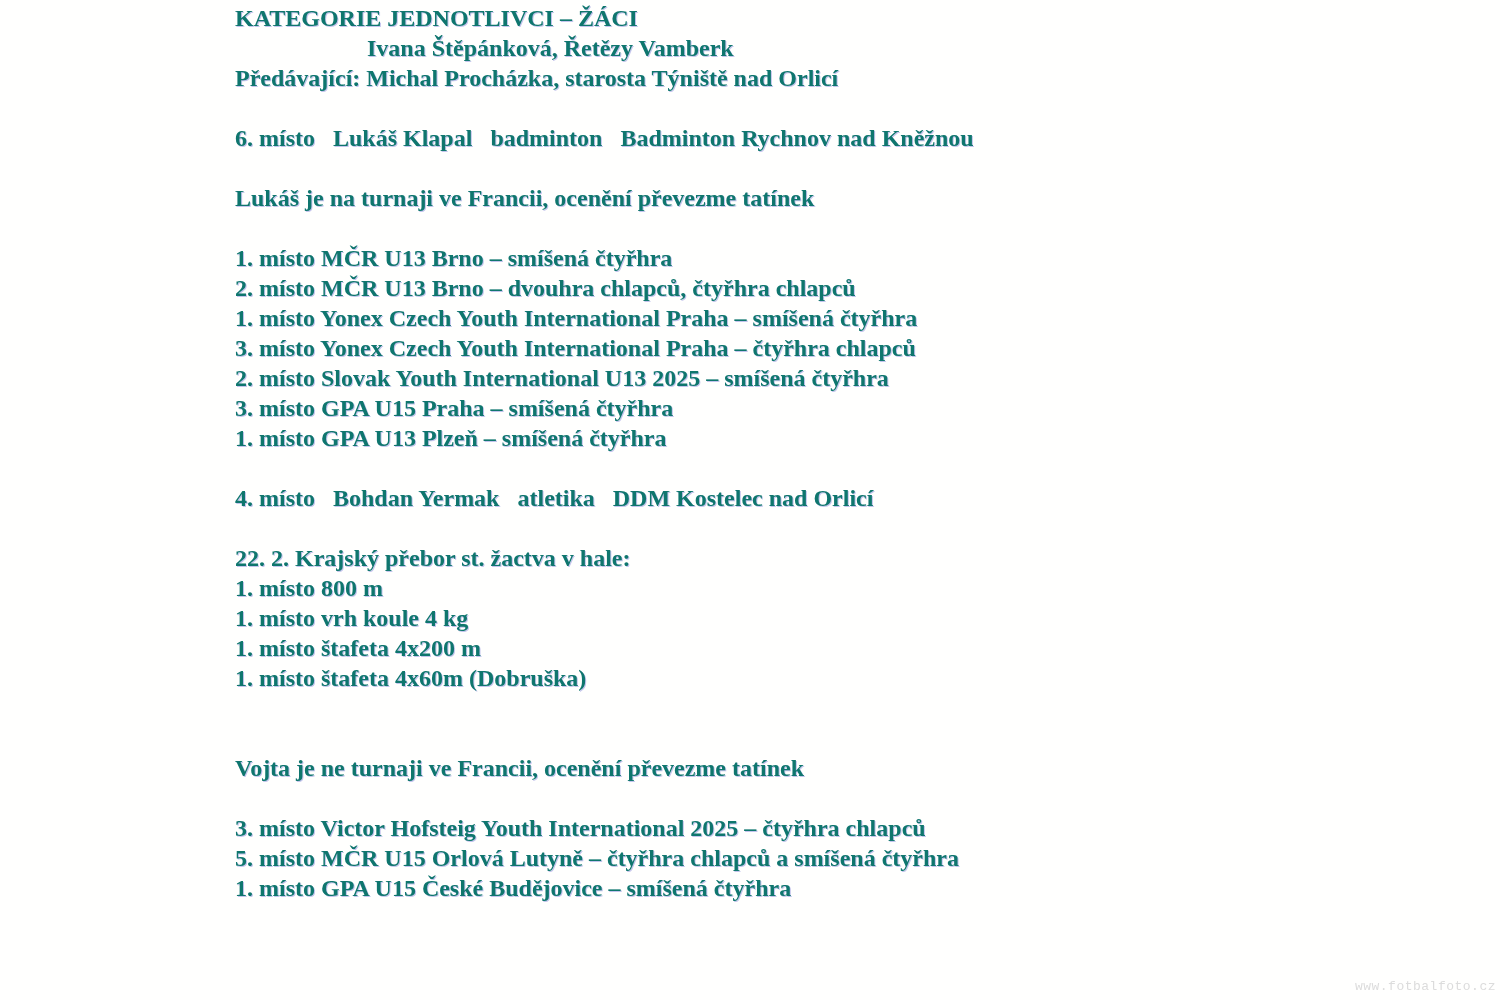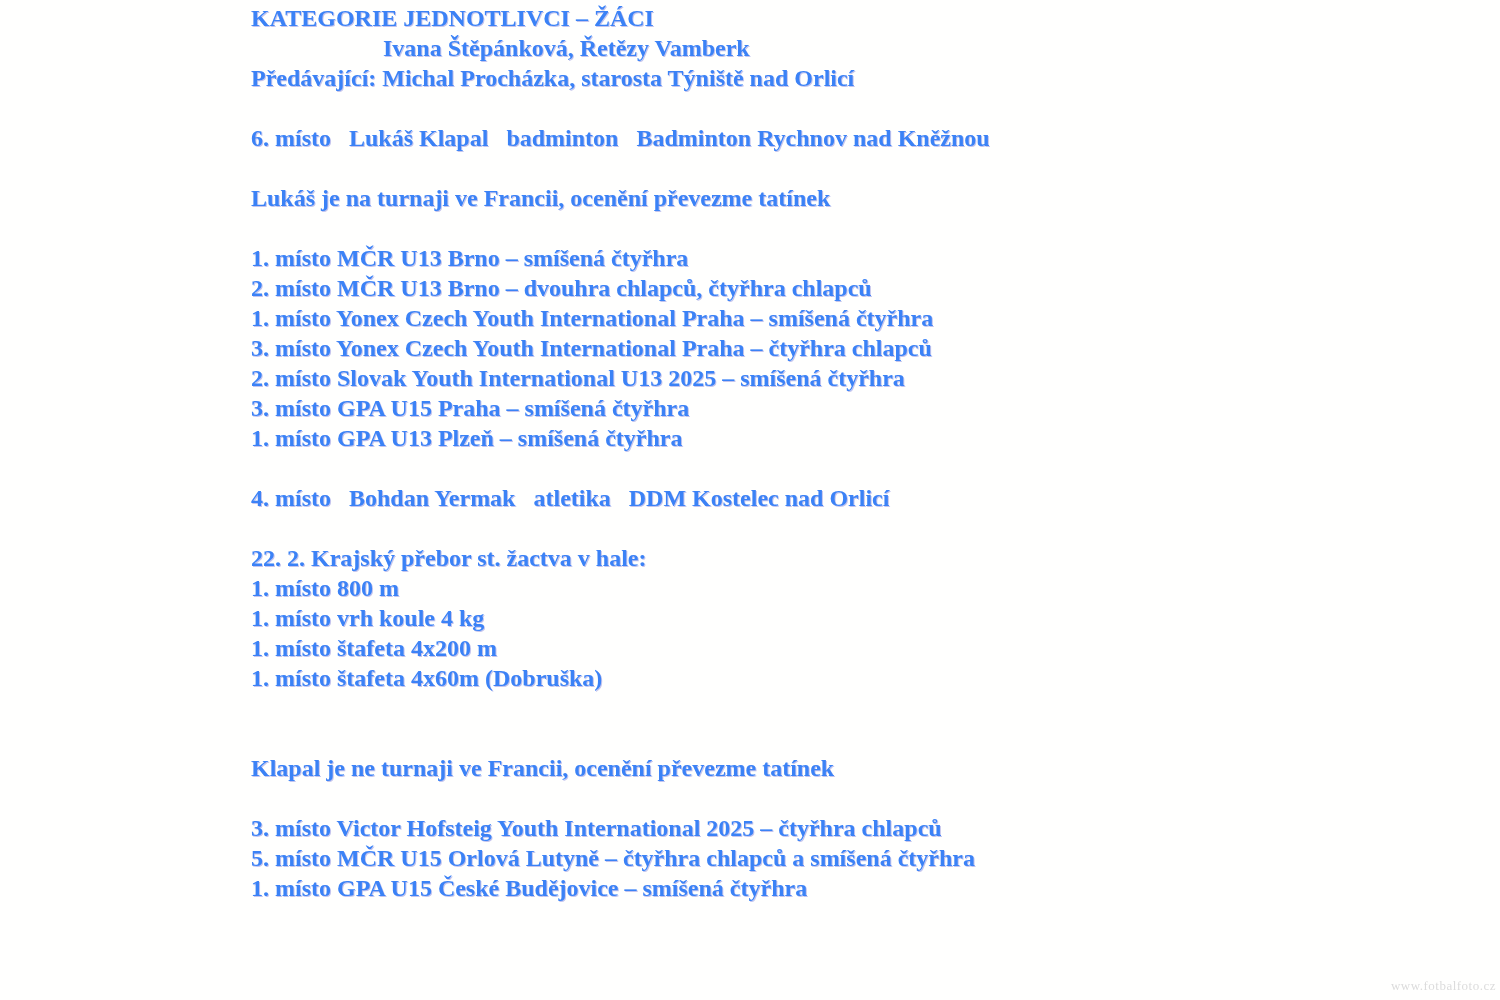--- a/index.html
+++ b/index.html
@@ -19,30 +19,29 @@
     top: 3px;
     left: 235px;
     right: 0;
   }
   .line {
     height: 30px;
     line-height: 30px;
     font-family: "Liberation Serif", serif;
     font-weight: bold;
     font-size: 24px;
-    color: #3b82f6;
+    color: #0f766e;
     white-space: pre;
     text-shadow: 1px 1px 0 rgba(148, 148, 222, 0.55);
-    margin-left: 16px;
   }
   .watermark {
     position: absolute;
     right: 4px;
     bottom: 6px;
-    font-family: Liberation Serif, serif;
+    font-family: Liberation Mono, monospace;
     font-size: 13px;
     font-weight: normal;
     color: #dcdcdc;
     letter-spacing: 0.5px;
   }
 </style>
 </head>
 <body>
 
 <div class="doc">
@@ -64,20 +63,20 @@
     <div class="line"></div>
     <div class="line">4. místo   Bohdan Yermak   atletika   DDM Kostelec nad Orlicí</div>
     <div class="line"></div>
     <div class="line">22. 2. Krajský přebor st. žactva v hale:</div>
     <div class="line">1. místo 800 m</div>
     <div class="line">1. místo vrh koule 4 kg</div>
     <div class="line">1. místo štafeta 4x200 m</div>
     <div class="line">1. místo štafeta 4x60m (Dobruška)</div>
     <div class="line"></div>
     <div class="line"></div>
-    <div class="line">Klapal je ne turnaji ve Francii, ocenění převezme tatínek</div>
+    <div class="line">Vojta je ne turnaji ve Francii, ocenění převezme tatínek</div>
     <div class="line"></div>
     <div class="line">3. místo Victor Hofsteig Youth International 2025 – čtyřhra chlapců</div>
     <div class="line">5. místo MČR U15 Orlová Lutyně – čtyřhra chlapců a smíšená čtyřhra</div>
     <div class="line">1. místo GPA U15 České Budějovice – smíšená čtyřhra</div>
   </div>
 
 <div class="watermark">www.fotbalfoto.cz</div>
 
 </body></html>

